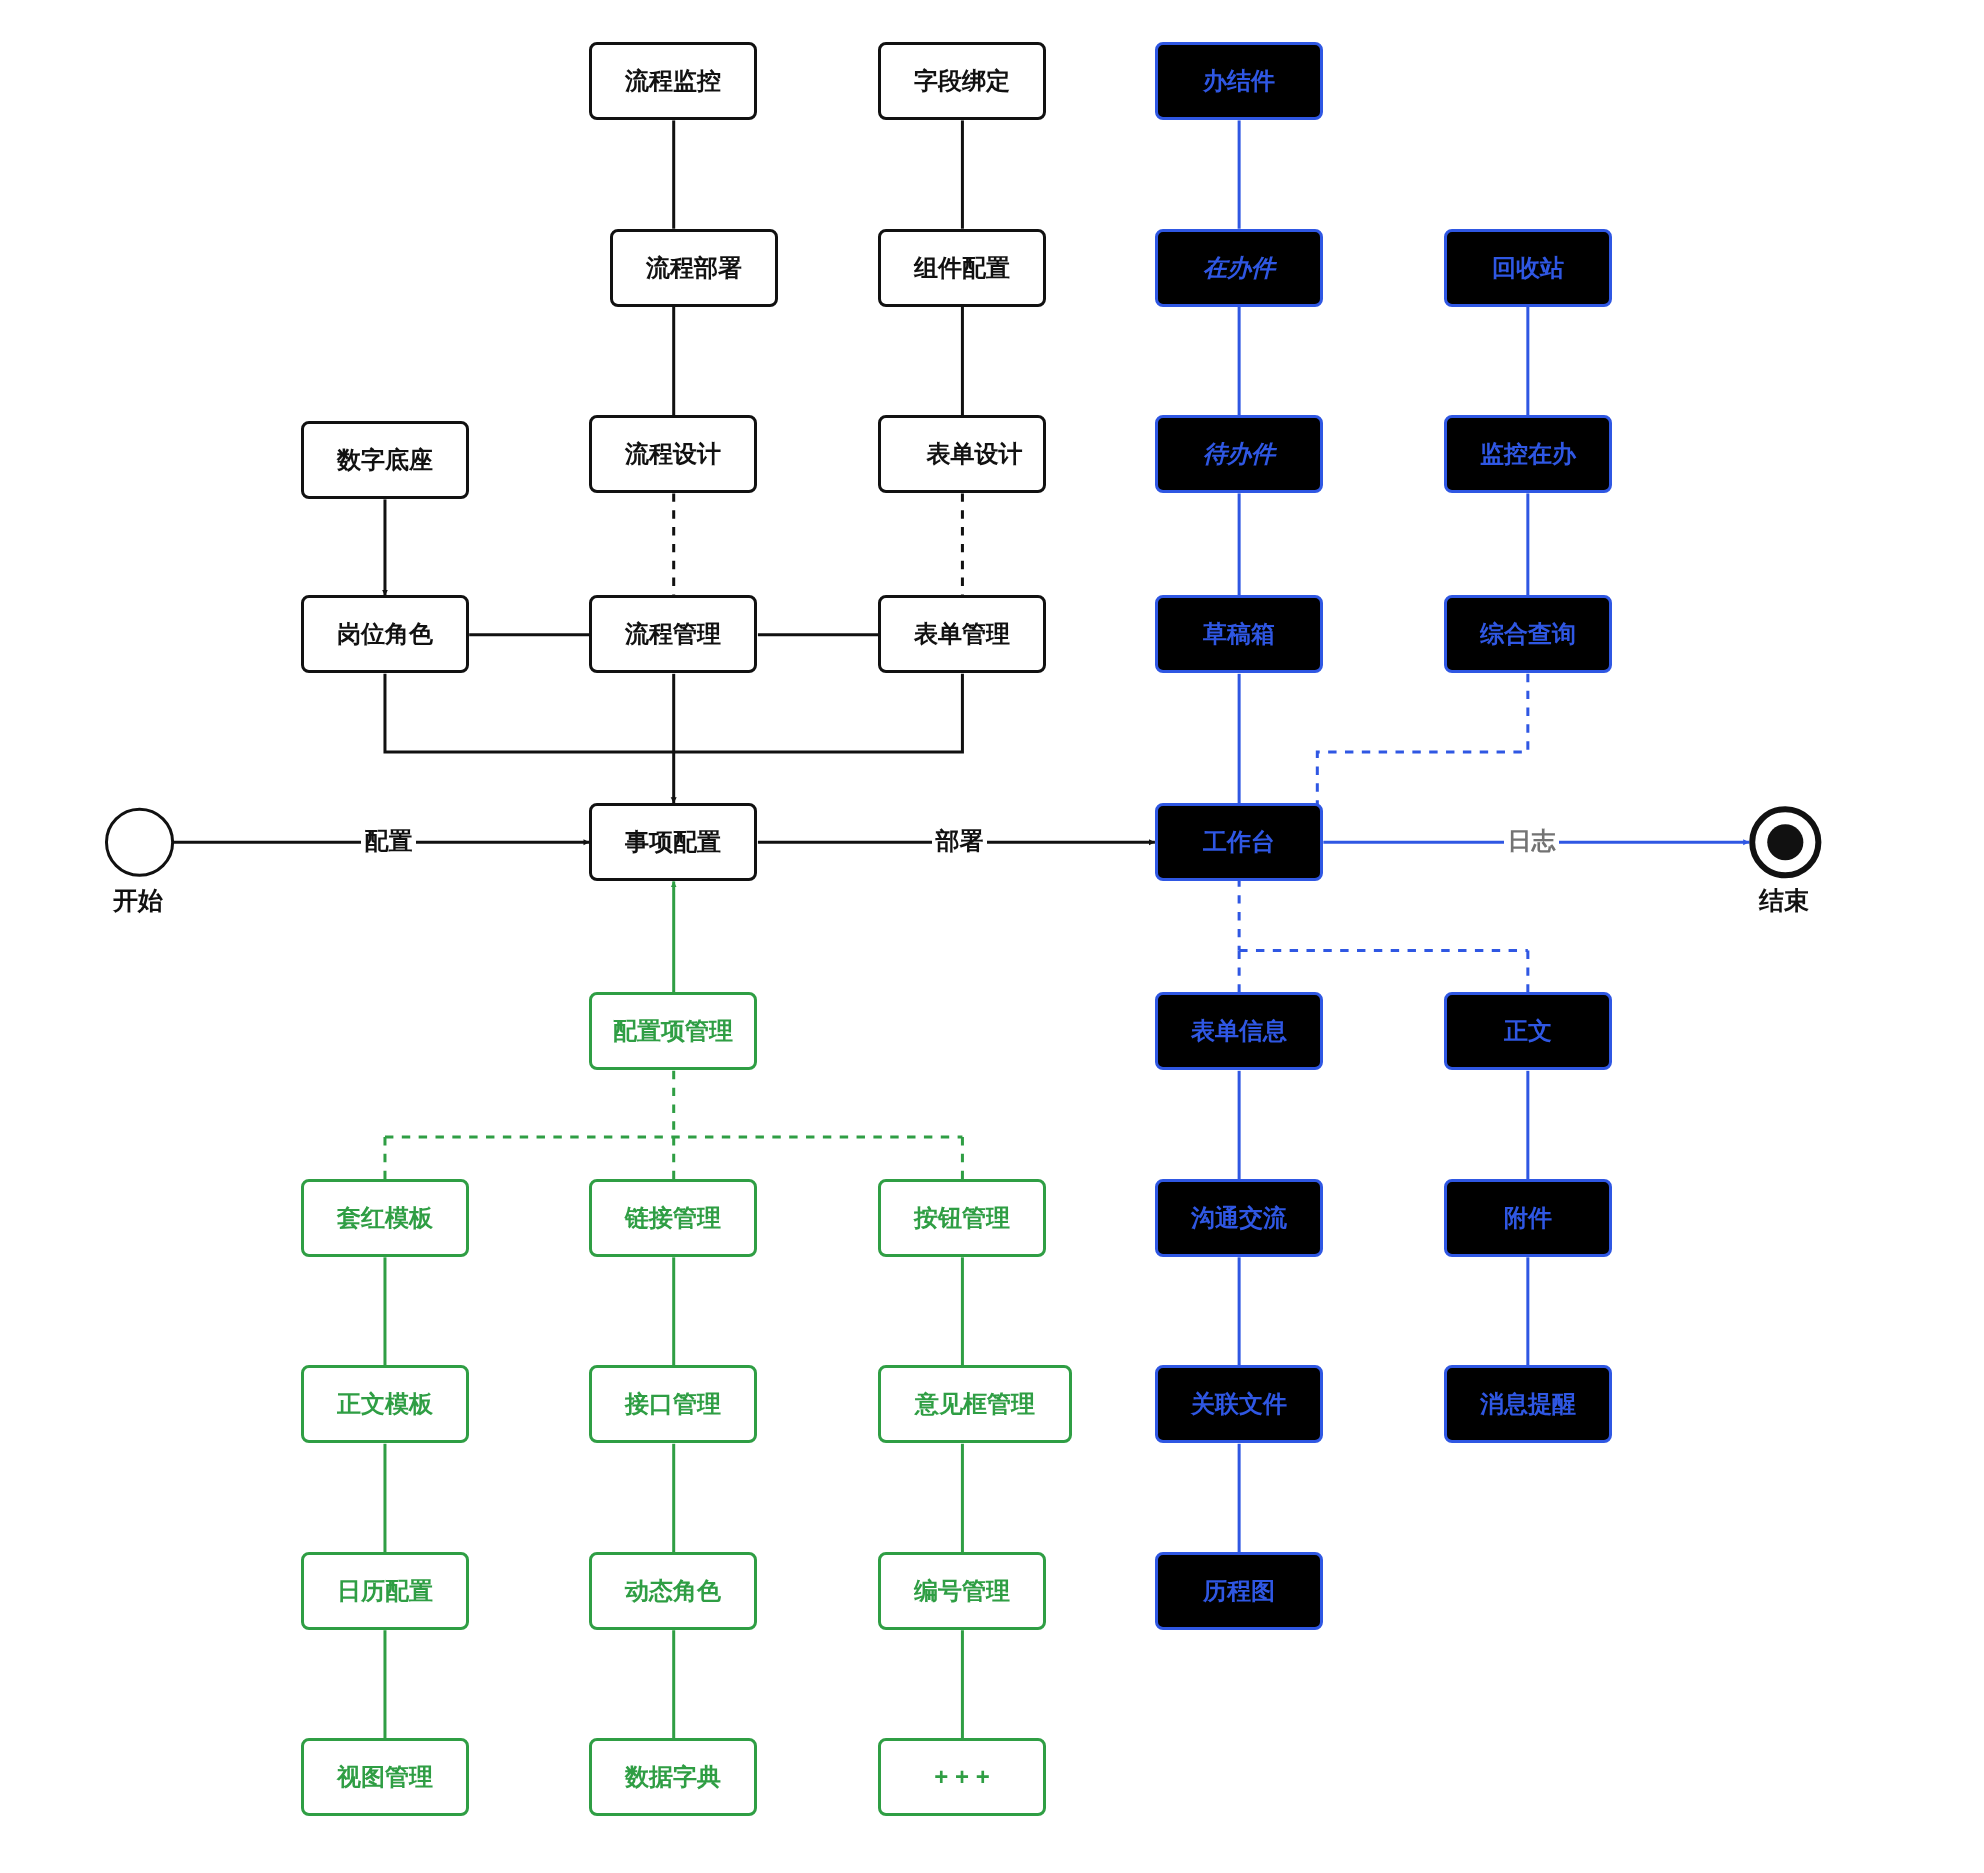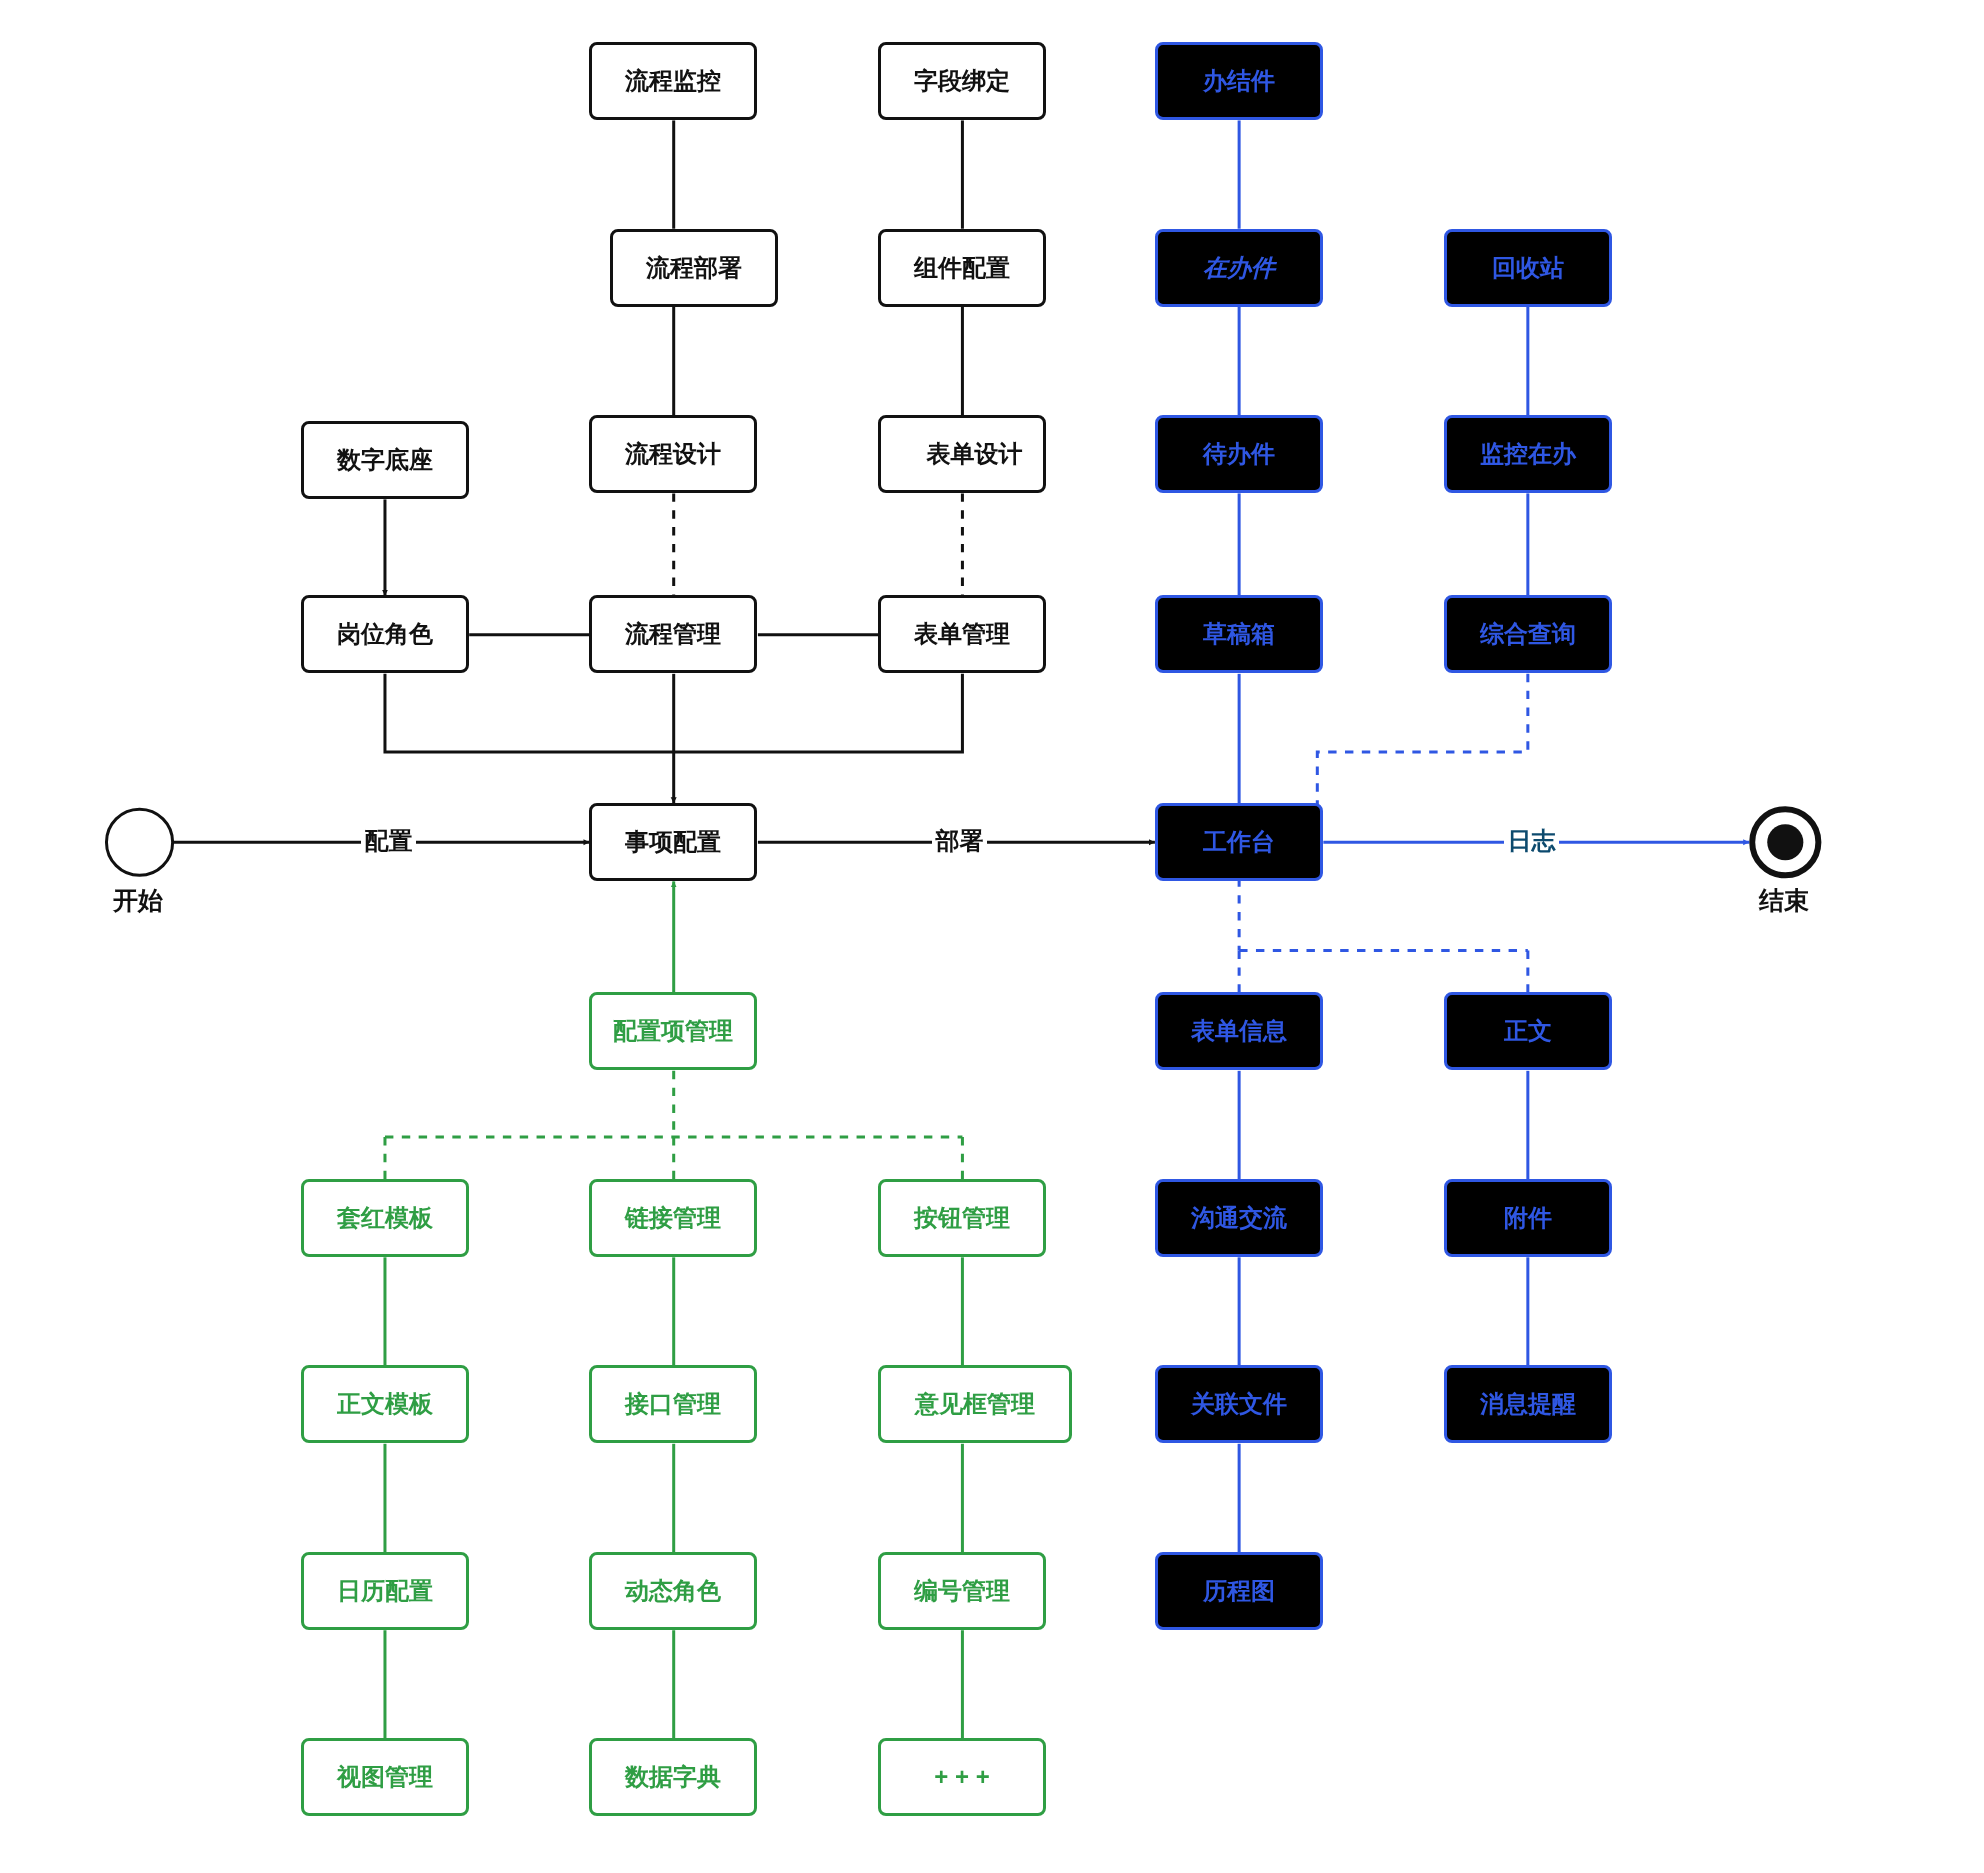--- a/index.html
+++ b/index.html
@@ -4,21 +4,21 @@
 <style>
   html,body{margin:0;padding:0;background:#fff;font-family:-apple-system,BlinkMacSystemFont,"Segoe UI","PingFang SC","Microsoft YaHei",sans-serif;}
   #stage{position:relative;width:1985px;height:1874px;}
   svg{position:absolute;left:0;top:0;width:1985px;height:1874px;overflow:visible;}
   .node{position:absolute;box-sizing:border-box;border-radius:8px;display:flex;align-items:center;justify-content:center;font-size:24px;font-weight:600;text-align:center;padding:0 7.2px;}
   .black{border:3px solid #111;color:#111;background:#fff;}
   .green{border:3px solid #2f9e44;color:#2f9e44;background:#fff;}
   .blue{border:3px solid #2f57e3;color:#2f57e3;background:#000000;}
   .term-label{position:absolute;font-size:25px;font-weight:700;color:#111;}
   .edge-label{position:absolute;font-size:24px;font-weight:700;color:#111;background:#fff;padding:0 3.6px;}
-  .edge-label.blue{color:#0c4a6e;border:none;}
+  .edge-label.blue{color:#737373;border:none;}
 </style>
 </head>
 <body>
 
 <div id="stage">
 
 <svg viewBox="0 0 3300 3115" width="1985" height="1874">
   <defs>
     <marker id="arrB" markerWidth="12" markerHeight="12" refX="10" refY="5" orient="auto" markerUnits="userSpaceOnUse">
       <path d="M0,0 L10,5 L0,10 z" fill="#111"></path>
@@ -133,21 +133,21 @@
 <div class="node green" style="left:589px;  top:1552px; width:168px; height:78px;">动态角色</div>
 <div class="node green" style="left:589px;  top:1738px; width:168px; height:78px;">数据字典</div>
 
 <div class="node green" style="left:878px; top:1179px; width:168px; height:78px;">按钮管理</div>
 <div class="node green" style="left:878px; top:1365px; width:194px; height:78px;">意见框管理</div>
 <div class="node green" style="left:878px; top:1552px; width:168px; height:78px;">编号管理</div>
 <div class="node green" style="left:878px; top:1738px; width:168px; height:78px;">+ + +</div>
 
 <div class="node blue" style="left:1155px; top:42px;  width:168px; height:78px;">办结件</div>
 <div class="node blue" style="left:1155px; top:229px; width:168px; height:78px;font-style:italic;">在办件</div>
-<div class="node blue" style="left:1155px; top:415px; width:168px; height:78px;">待办件</div>
+<div class="node blue" style="left:1155px; top:415px; width:168px; height:78px;font-style:italic;">待办件</div>
 <div class="node blue" style="left:1155px; top:595px; width:168px; height:78px;">草稿箱</div>
 
 <div class="node blue" style="left:1444px; top:229px; width:168px; height:78px;">回收站</div>
 <div class="node blue" style="left:1444px; top:415px; width:168px; height:78px;">监控在办</div>
 <div class="node blue" style="left:1444px; top:595px; width:168px; height:78px;">综合查询</div>
 
 <div class="node blue" style="left:1155px; top:803px; width:168px; height:78px;text-align:right;">工作台</div>
 
 <div class="node blue" style="left:1155px; top:992px; width:168px; height:78px;">表单信息</div>
 <div class="node blue" style="left:1155px; top:1179px; width:168px; height:78px;">沟通交流</div>

